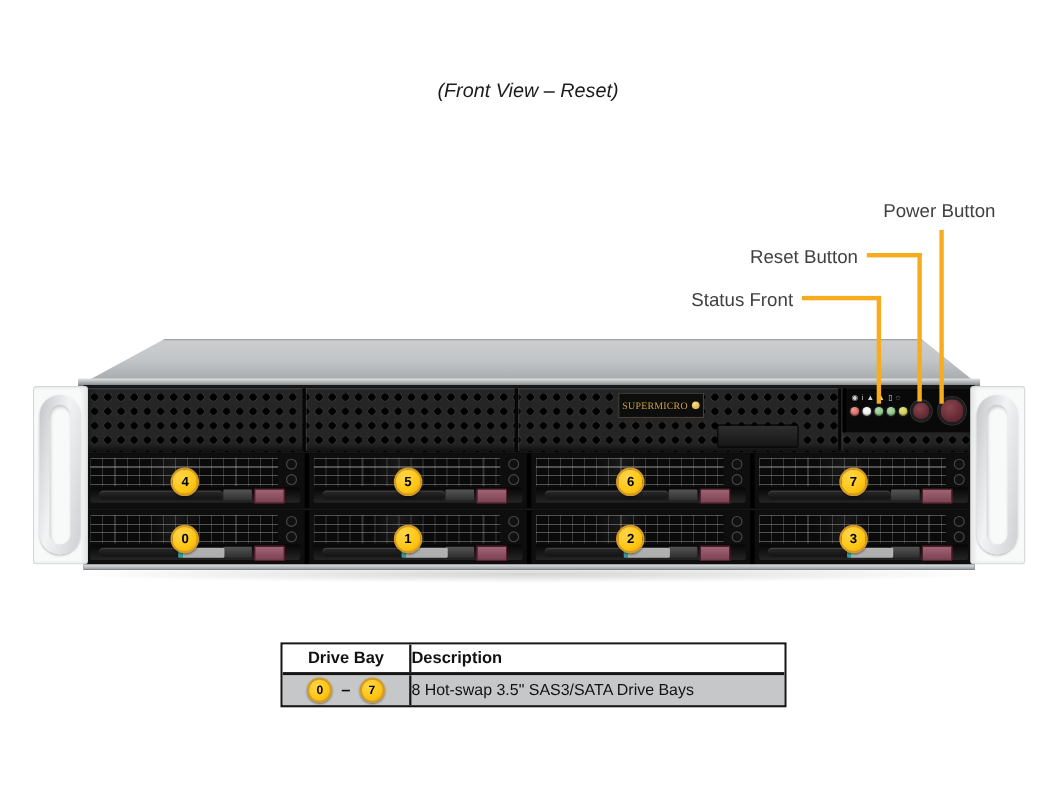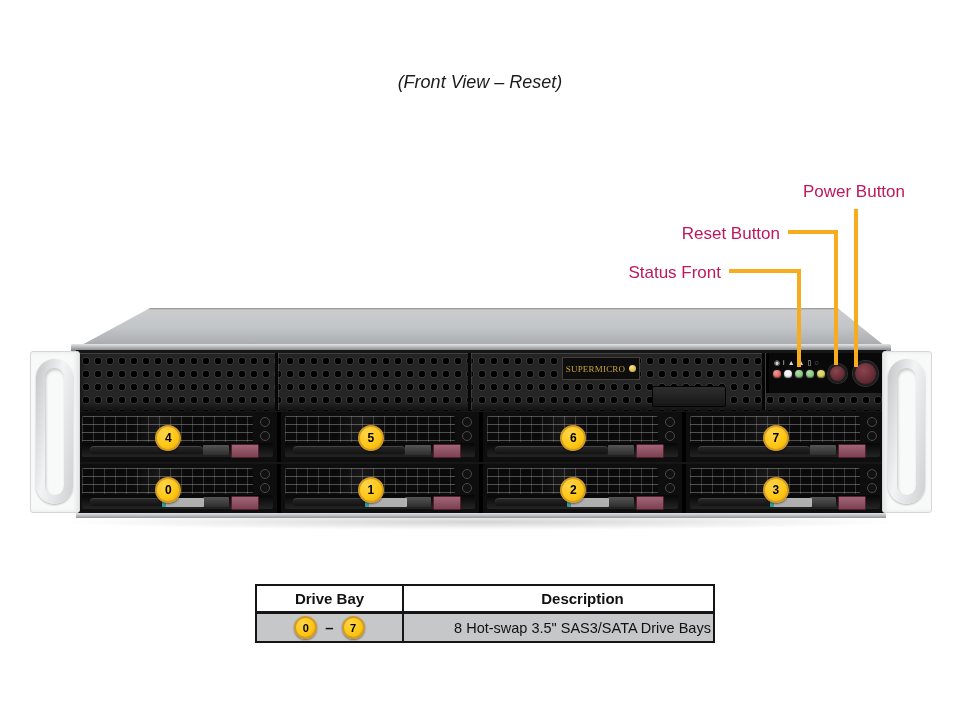--- a/index.html
+++ b/index.html
@@ -9,21 +9,21 @@
   }
   html,body{margin:0;padding:0;background:#fff;}
   .stage{
     position:relative;width:960px;height:720px;background:#ffffff;overflow:hidden;
     font-family:"Liberation Sans",sans-serif;color:#1d1d1d;
   }
   .abs{position:absolute;}
 
   
   .fig-title{top:72px;left:0;width:960px;text-align:center;font-style:italic;font-size:18px;color:#1b1b1b;}
-  .callout-label{font-size:17px;color:#be185d;text-align:right;width:250px;}
+  .callout-label{font-size:17px;color:#404040;text-align:right;width:250px;}
   .lbl-power{top:182px;left:655px;}
   .lbl-reset{top:224px;left:530px;}
   .lbl-status{top:263px;left:471px;}
   .cline{background:var(--callout);z-index:10;}
   .cl-power-v{left:854px;top:209px;width:4px;height:158px;}
   .cl-reset-h{left:788px;top:230px;width:50px;height:4px;}
   .cl-reset-v{left:834px;top:230px;width:4px;height:135px;}
   .cl-status-h{left:729px;top:269px;width:72px;height:4px;}
   .cl-status-v{left:797px;top:269px;width:4px;height:98px;}
 
@@ -95,22 +95,22 @@
     background:radial-gradient(circle at 35% 30%, #ffd54a, var(--badge-fill) 60%, #e8a705);
     border:2px solid var(--badge-border);box-shadow:0 1px 2px rgba(0,0,0,0.45);}
   .bay-badge{position:absolute;left:calc(45% - 12px);top:13px;width:22px;height:22px;font-size:12px;z-index:6;}
   .base-strip{left:0;top:163px;width:810px;height:5px;
     background:linear-gradient(180deg,#e0e2e3,#b9bcbe 55%,#8f9395);}
 
   
   .spec-table{left:255px;top:584px;width:460px;border:2px solid #151515;background:#fff;z-index:8;box-sizing:border-box;}
   .t-head{display:flex;height:25px;border-bottom:3px solid #151515;background:#fff;}
   .t-row{display:flex;height:27px;background:#c6c7c8;}
-  .t-c1{width:147px;border-right:2px solid #151515;display:flex;align-items:center;justify-content:center;gap:8px;box-sizing:border-box;}
-  .t-c2{flex:1;display:flex;align-items:center;justify-content:center;padding-left:48px;}
+  .t-c1{width:117px;border-right:2px solid #151515;display:flex;align-items:center;justify-content:center;gap:8px;box-sizing:border-box;}
+  .t-c2{flex:1;display:flex;align-items:center;}
   .t-header-text{font-weight:bold;font-size:15px;color:#111;}
   .t-desc{font-size:14.5px;color:#111;}
   .table-badge{width:19px;height:19px;font-size:11px;}
   .t-dash{font-weight:bold;font-size:15px;color:#111;margin-top:-1px;}
 </style>
 </head>
 <body>
 
 <div class="stage">
 

